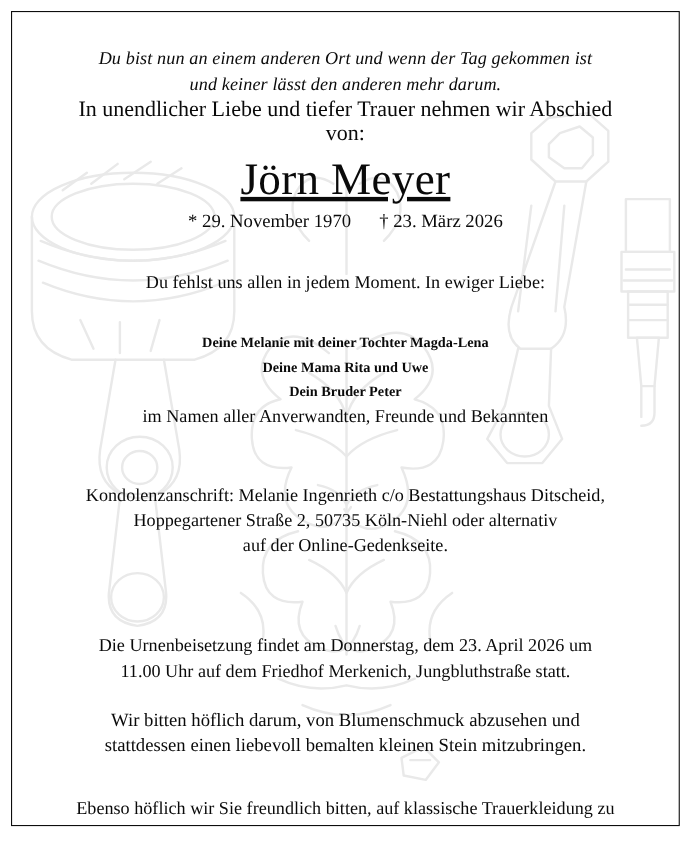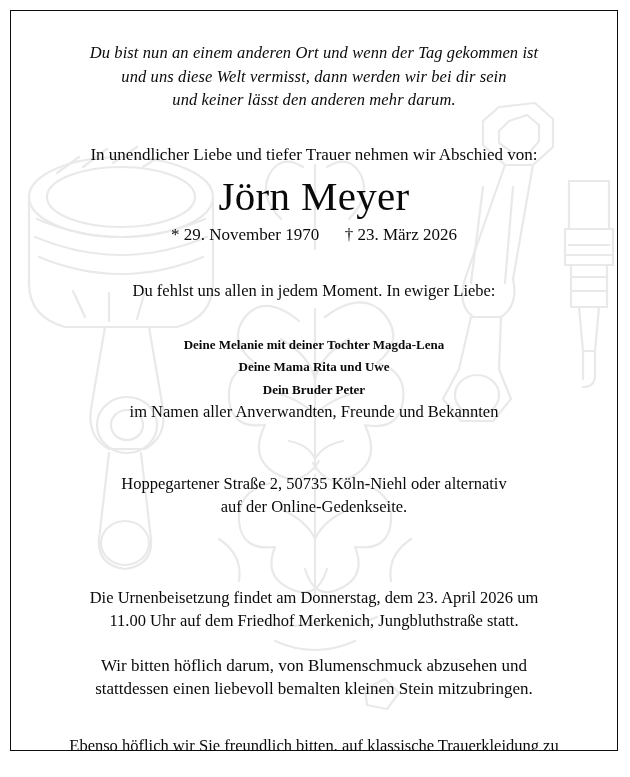--- a/index.html
+++ b/index.html
@@ -55,30 +55,30 @@
 
   .poem {
     margin-top: 30px;
     font-style: italic;
     font-size: 16.5px;
     line-height: 23.5px;
     letter-spacing: .1px;
   }
 
   .intro {
-    margin-top: 32px;
-    font-size: 17px;
+    font-size: 20px;
     line-height: 22px;
   }
 
   .name {
     margin-top: 7px;
     font-size: 41px;
     line-height: 47px;
     letter-spacing: .3px;
+    text-decoration: underline;
   }
 
   .dates {
     margin-top: 4px;
     font-size: 17px;
     line-height: 22px;
     white-space: pre;
   }
 
   .block-gap-lg { height: 34px; }
@@ -186,21 +186,20 @@
         <path d="M352 620 L372 610 L386 624 L374 640 L354 636 Z"></path>
         <path d="M360 622 L378 622"></path>
       </g>
     </svg>
   </div>
 
   <div class="content">
 
     <div class="poem">
       <span class="line">Du bist nun an einem anderen Ort und wenn der Tag gekommen ist</span>
-      <span class="line">und uns diese Welt vermisst, dann werden wir bei dir sein</span>
       <span class="line">und keiner lässt den anderen mehr darum.</span>
     </div>
 
     <div class="intro">In unendlicher Liebe und tiefer Trauer nehmen wir Abschied von:</div>
     <div class="name">Jörn Meyer</div>
     <div class="dates">* 29. November 1970      † 23. März 2026</div>
 
     <div class="block-gap-lg"></div>
 
     <div class="lead-line">Du fehlst uns allen in jedem Moment. In ewiger Liebe:</div>
@@ -208,20 +207,21 @@
       <span class="line">Deine Melanie mit deiner Tochter Magda-Lena</span>
       <span class="line">Deine Mama Rita und Uwe</span>
       <span class="line">Dein Bruder Peter</span>
     </div>
     <div class="on-behalf">im Namen aller Anverwandten, Freunde und Bekannten</div>
 
     <div class="block-gap-lg"></div>
     <div class="block-gap-sm"></div>
 
     <div class="address">
+      <span class="line">Kondolenzanschrift: Melanie Ingenrieth c/o Bestattungshaus Ditscheid,</span>
       <span class="line">Hoppegartener Straße 2, 50735 Köln-Niehl oder alternativ</span>
       <span class="line">auf der Online-Gedenkseite.</span>
     </div>
 
     <div class="block-gap-lg"></div>
     <div class="block-gap-lg"></div>
 
     <div class="ceremony">
       <span class="line">Die Urnenbeisetzung findet am Donnerstag, dem 23. April 2026 um</span>
       <span class="line">11.00 Uhr auf dem Friedhof Merkenich, Jungbluthstraße statt.</span>

